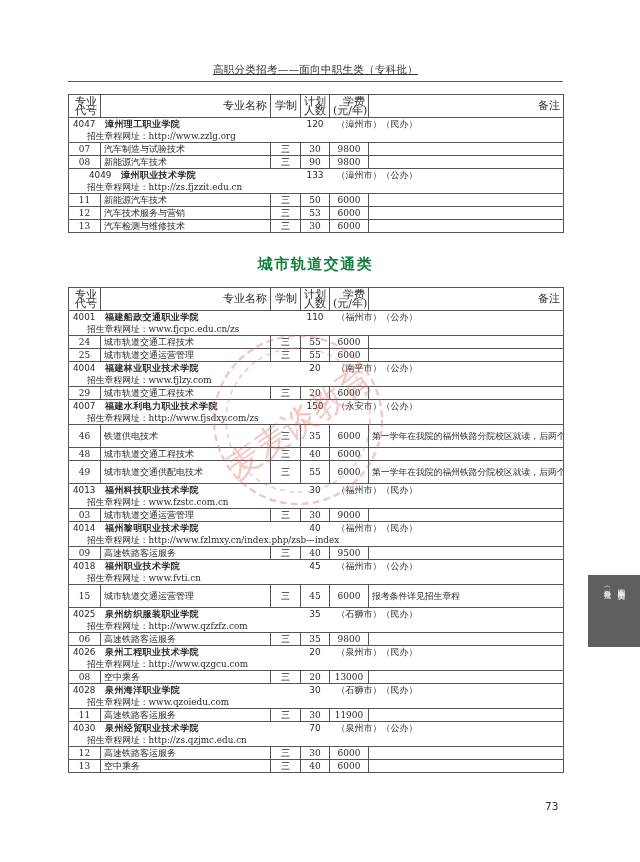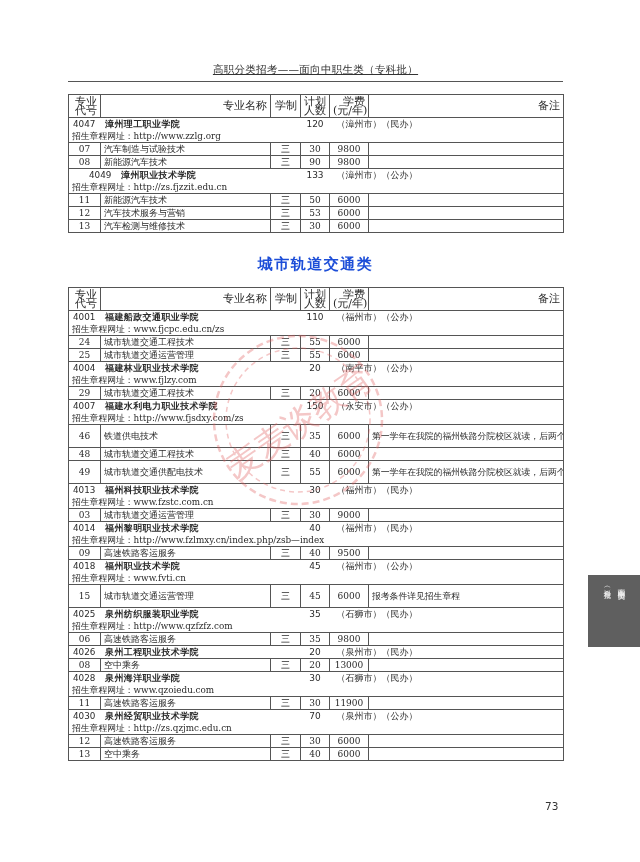--- a/index.html
+++ b/index.html
@@ -31,26 +31,26 @@
   td.ctr { text-align:center; }
   td.code { text-align:center; }
   tr.school td { border-bottom:none; border-left:none; border-right:none; }
   tr.school td.first { border-left:1.2px solid #555; }
   tr.school td.last { border-right:1.2px solid #555; }
   tr.school .scode { font-family:"DejaVu Sans","Liberation Sans",sans-serif; font-size:8.8px; padding-left:4px; display:inline-block; width:28px; }
   tr.school .sname { font-family:"DejaVu Sans","Liberation Sans",sans-serif; font-weight:bold; font-size:9px; padding-left:4px; letter-spacing:0.4px; }
   tr.school .splan { font-family:"DejaVu Sans","Liberation Sans",sans-serif; font-size:9px; }
   tr.school .sloc { padding-left:4px; }
   tr.url td { border-top:none; border-left:1.2px solid #555; border-right:1.2px solid #555; height:12px; text-align:left; padding-left:3px;}
-  tr.url td .u { font-size:8.8px; }
+  tr.url td .u { font-size:8.8px;margin-left:15px; }
   td.note { white-space:normal; font-size:8.8px; line-height:11px; text-align:left; }
   tr.tall td { height:22px; }
   .section-title {
     position:absolute; left:68px; width:495px; top:255px; text-align:center;
-    font-family:"DejaVu Sans","Liberation Sans",sans-serif; font-weight:bold; font-size:15px; letter-spacing:1.5px; color:#1d4ed8;
+    font-family:"DejaVu Sans","Liberation Sans",sans-serif; font-weight:bold; font-size:15px; letter-spacing:1.5px; color:#15803d;
   }
   .side-tab {
     position:absolute; left:588px; top:575px; width:52px; height:72px; background:#5f5f5f;
     color:#eee; font-size:7.5px; display:flex; flex-direction:row-reverse; justify-content:center; gap:4px;
     padding-top:8px; box-sizing:border-box;
   }
   .side-tab span { writing-mode:vertical-rl; letter-spacing:0.5px; }
   .page-num { position:absolute; left:545px; top:800px; font-size:10.5px; color:#333; font-family:"DejaVu Sans","Liberation Sans",sans-serif; }
   .watermark {
     position:absolute; left:208px; top:330px; width:180px; height:180px; pointer-events:none; opacity:0.35;
@@ -297,20 +297,23 @@
         <td class="ctr">三</td>
         <td class="ctr">35</td>
         <td class="ctr">9800</td>
         <td class="note"></td>
       </tr>
       <tr class="school">
         <td class="first" colspan="3" style="padding-left: 0px;"><span class="scode">4026</span><span class="sname">泉州工程职业技术学院</span></td>
         <td class="ctr"><span class="splan">20</span></td>
         <td class="last" colspan="2"><span class="sloc">（泉州市）（民办）</span></td>
       </tr>
+      <tr class="url">
+        <td colspan="6"><span class="u">招生章程网址：http://www.qzgcu.com</span></td>
+      </tr>
       <tr>
         <td class="code">08</td>
         <td>空中乘务</td>
         <td class="ctr">三</td>
         <td class="ctr">20</td>
         <td class="ctr">13000</td>
         <td class="note"></td>
       </tr>
       <tr class="school">
         <td class="first" colspan="3" style="padding-left: 0px;"><span class="scode">4028</span><span class="sname">泉州海洋职业学院</span></td>

